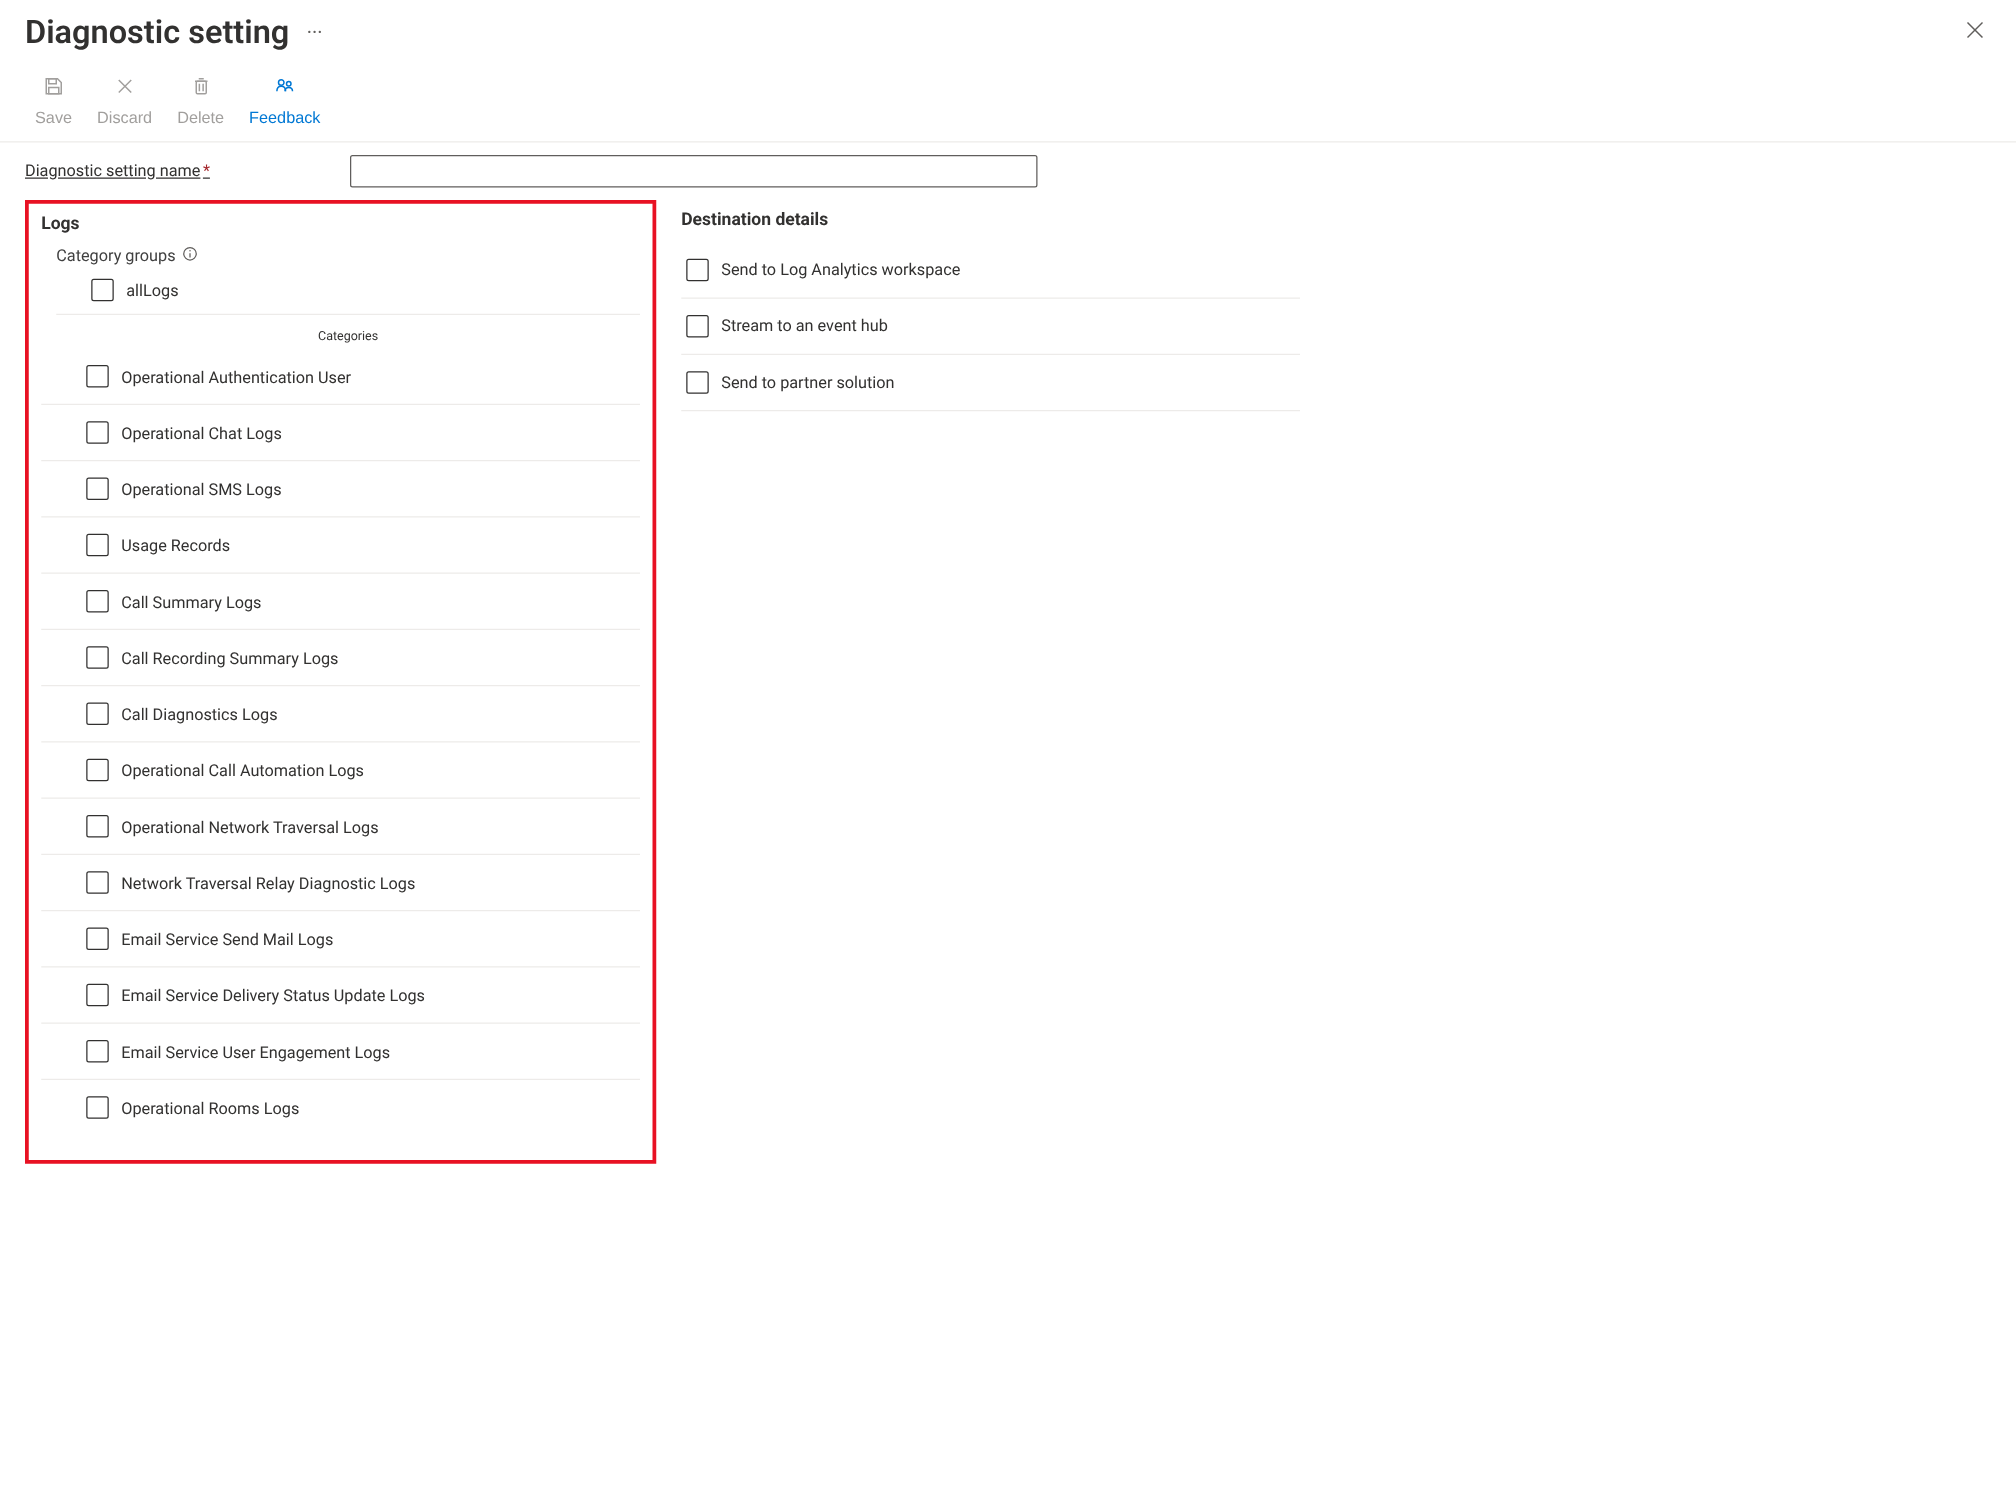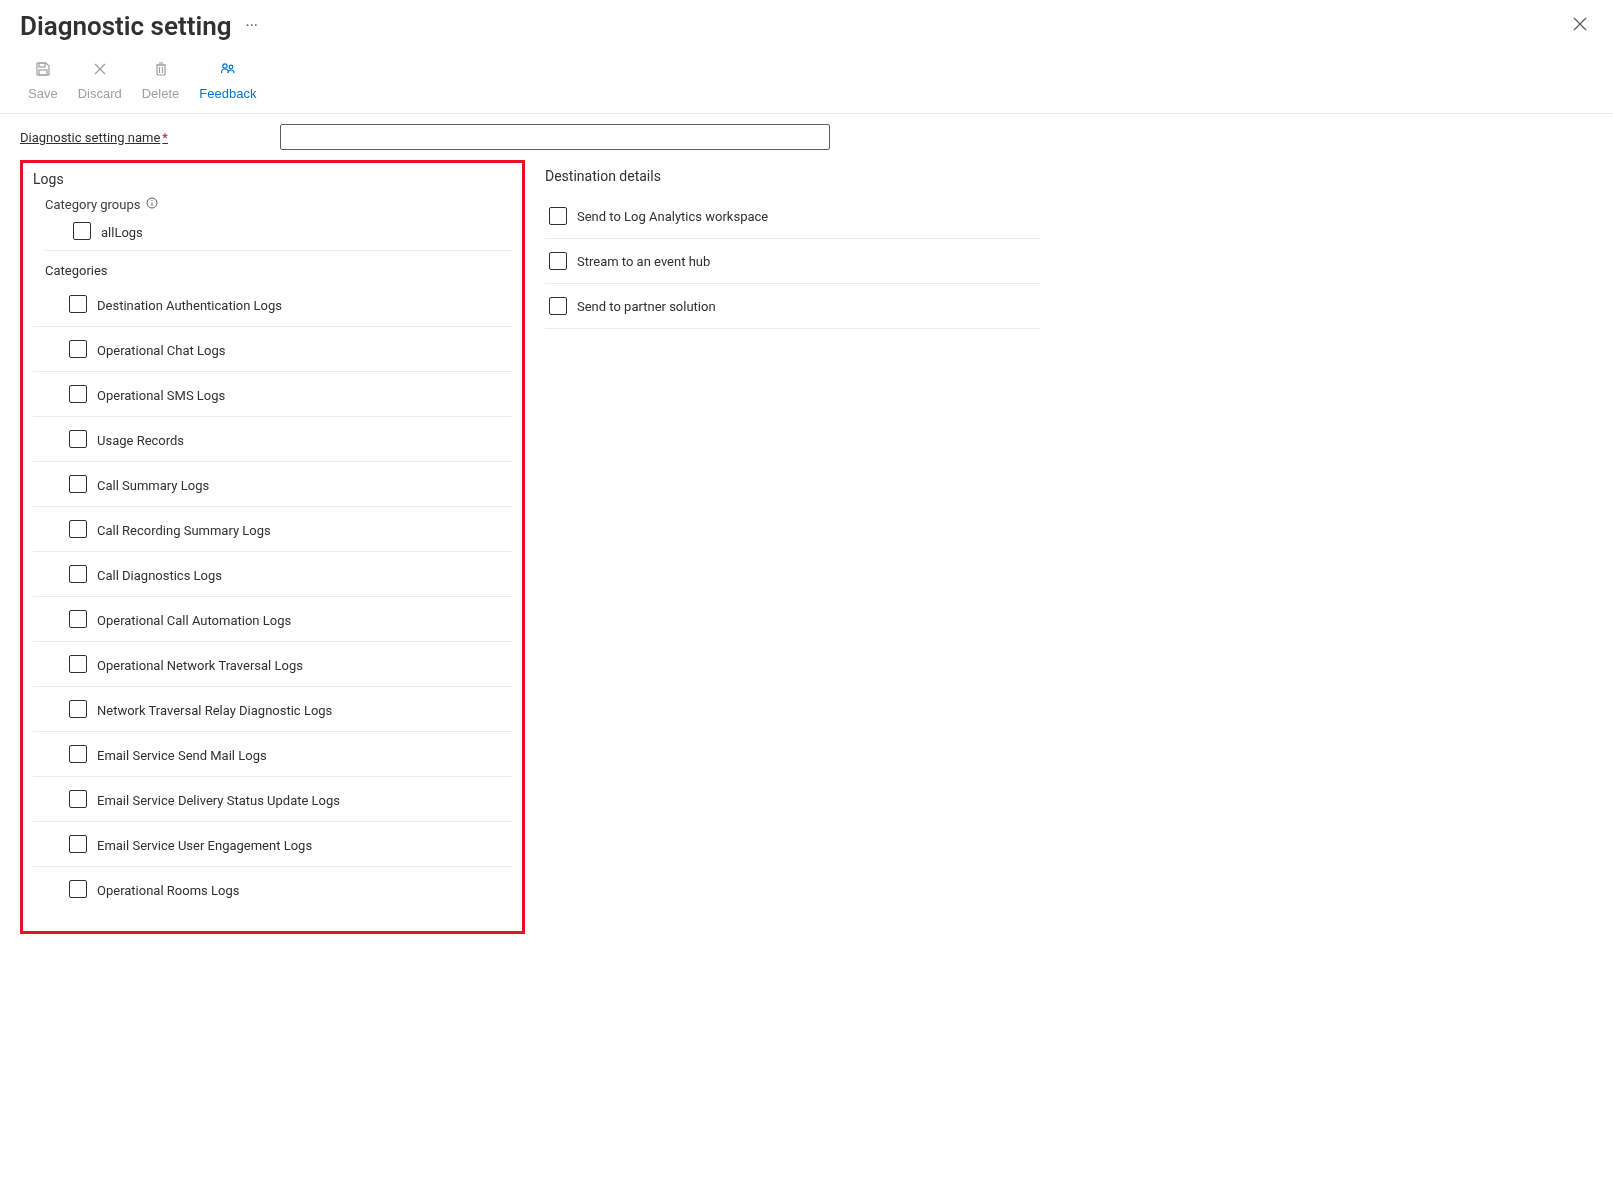--- a/index.html
+++ b/index.html
@@ -118,40 +118,41 @@
       padding: 8px 10px 20px 10px;
     }
     .col-right {
       flex: 1;
       padding-top: 8px;
       max-width: 495px;
     }
 
     .section-title {
       font-size: 14px;
-      font-weight: 400;
+      font-weight: 700;
       color: #323130;
       margin-bottom: 10px;
     }
     .sub-label {
       font-size: 13px;
       color: #404040;
       margin: 8px 0 6px 12px;
       display: flex;
       align-items: center;
       gap: 6px;
     }
     .info-icon svg {
       width: 12px;
       height: 12px;
     }
     .categories-label {
-      font-size: 13px;
+      font-size: 10px;
       color: #323130;
       margin: 12px 0 4px 12px;
+      text-align: center;
     }
 
     .checkbox-row {
       display: flex;
       align-items: flex-end;
       gap: 10px;
     }
     .checkbox-row.indented {
       padding-left: 28px;
     }
@@ -280,21 +281,21 @@
         <div class="checkbox"></div>
         <span class="checkbox-label">allLogs</span>
       </div>
     </div>
 
     <div class="categories-label">Categories</div>
 
     <div id="categories-list">
         <div class="checkbox-row list">
           <div class="checkbox"></div>
-          <span class="checkbox-label">Destination Authentication Logs</span>
+          <span class="checkbox-label">Operational Authentication User</span>
         </div>
         <div class="checkbox-row list">
           <div class="checkbox"></div>
           <span class="checkbox-label">Operational Chat Logs</span>
         </div>
         <div class="checkbox-row list">
           <div class="checkbox"></div>
           <span class="checkbox-label">Operational SMS Logs</span>
         </div>
         <div class="checkbox-row list">

